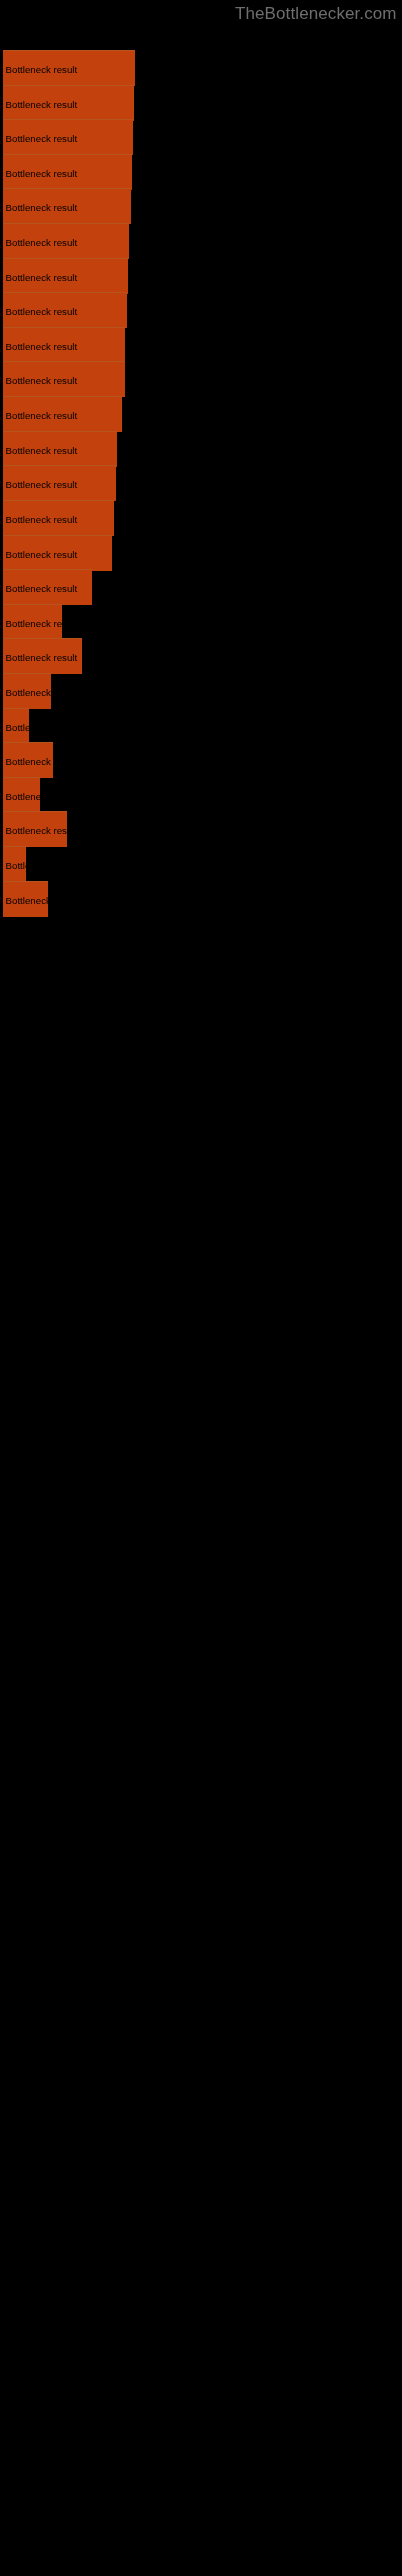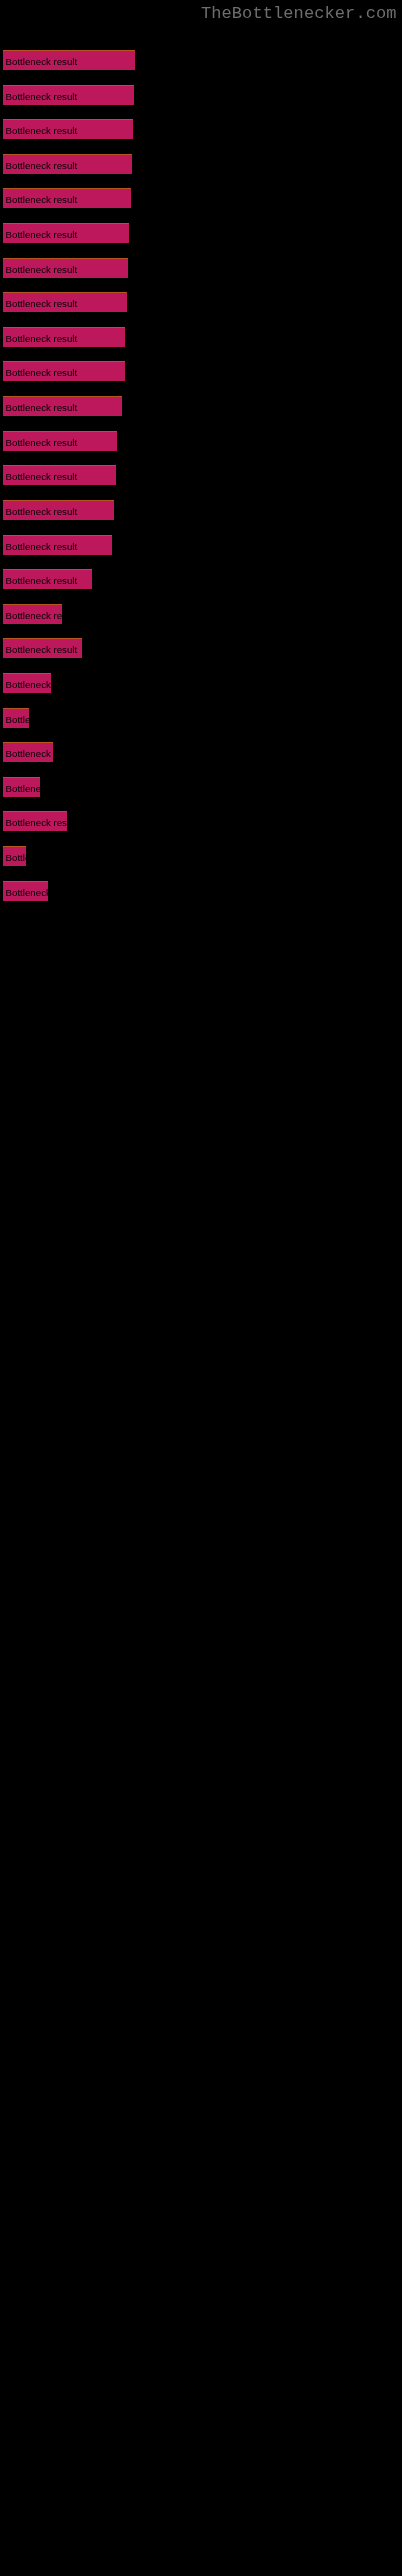--- a/index.html
+++ b/index.html
@@ -18,38 +18,38 @@
     position: absolute;
     left: 0; top: 0;
     width: 403px;
     height: 2576px;
     background: #000000;
   }
   .watermark {
     position: absolute;
     right: 6.4px;
     top: 3.2px;
-    font-family: Liberation Mono, monospace;
+    font-family: Liberation Sans, sans-serif;
     font-size: 17px;
     color: #6e6e6e;
     letter-spacing: 0.1px;
     white-space: nowrap;
     line-height: 21px;
   }
   .bars-layer {
     position: absolute;
     left: 0; top: 0;
     width: 403px;
     height: 2576px;
   }
   .bar {
     position: absolute;
     left: 3.2px;
-    height: 20px;
-    background: #be185d;
+    height: 36px;
+    background: #c2410c;
     border-top: 1.6px solid #b5541e;
     box-sizing: border-box;
     overflow: hidden;
     white-space: nowrap;
   }
   .bar-label {
     position: absolute;
     left: 2.4px;
     top: 50%;
     transform: translateY(-50%);

